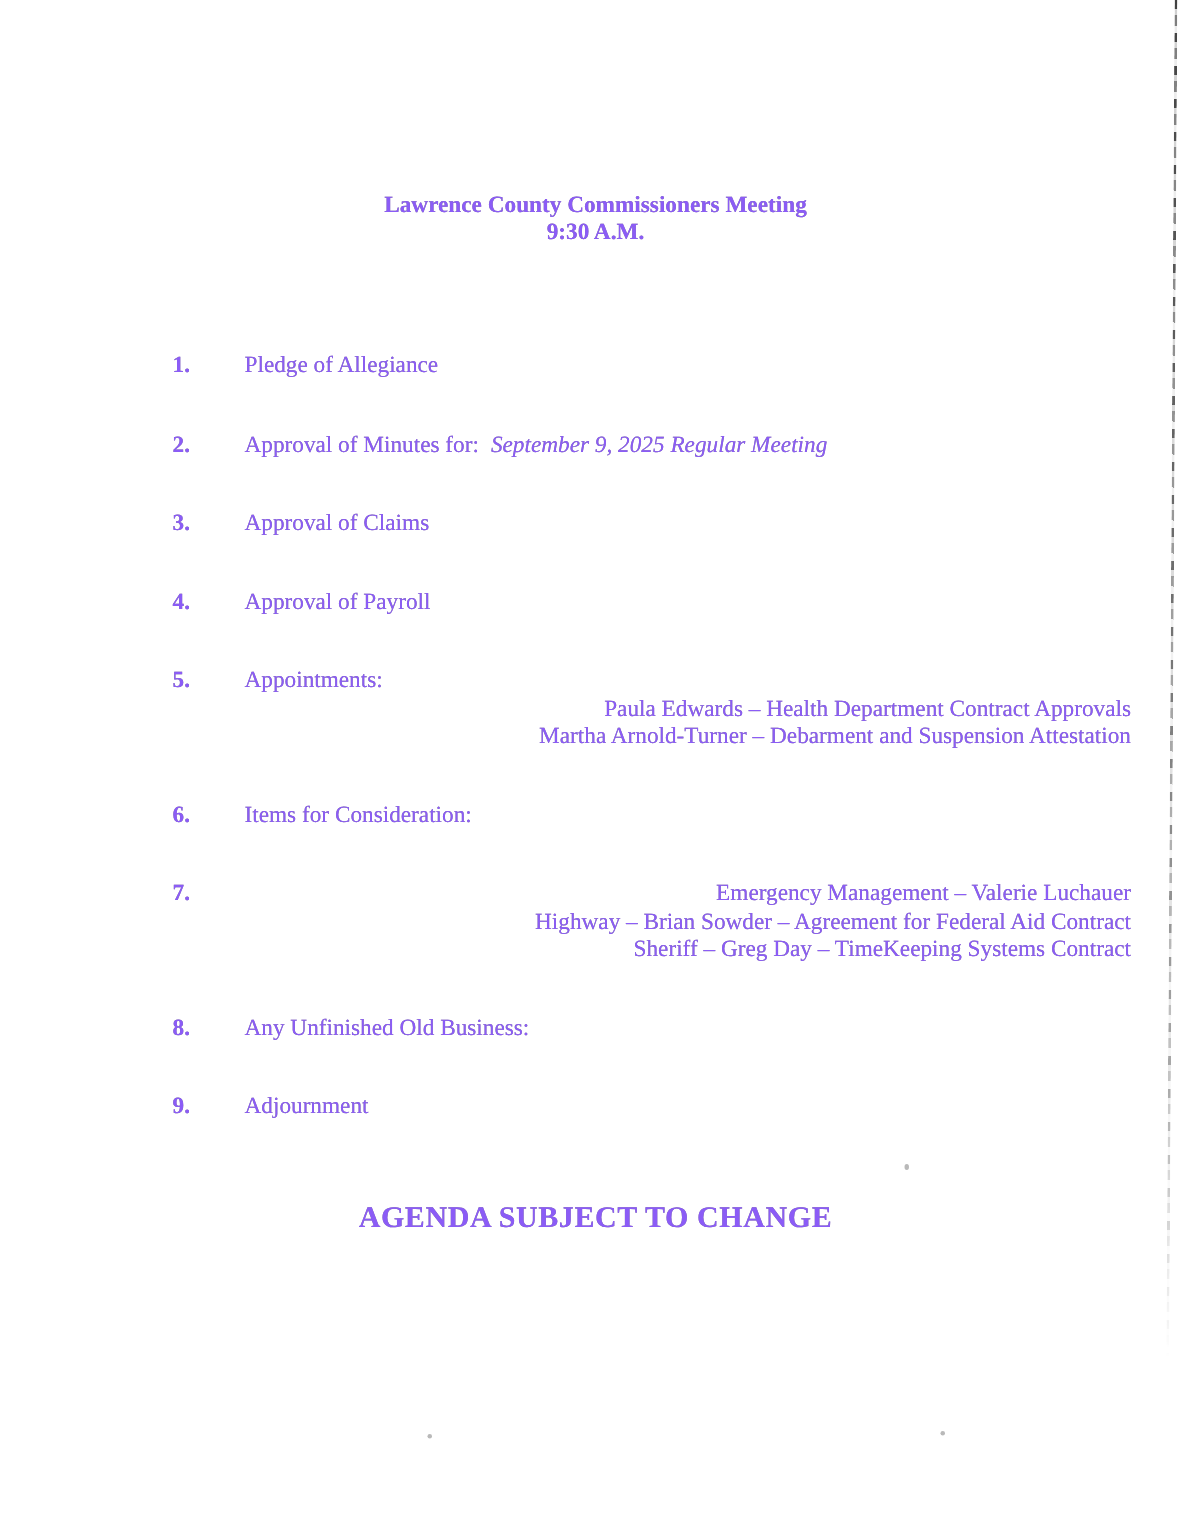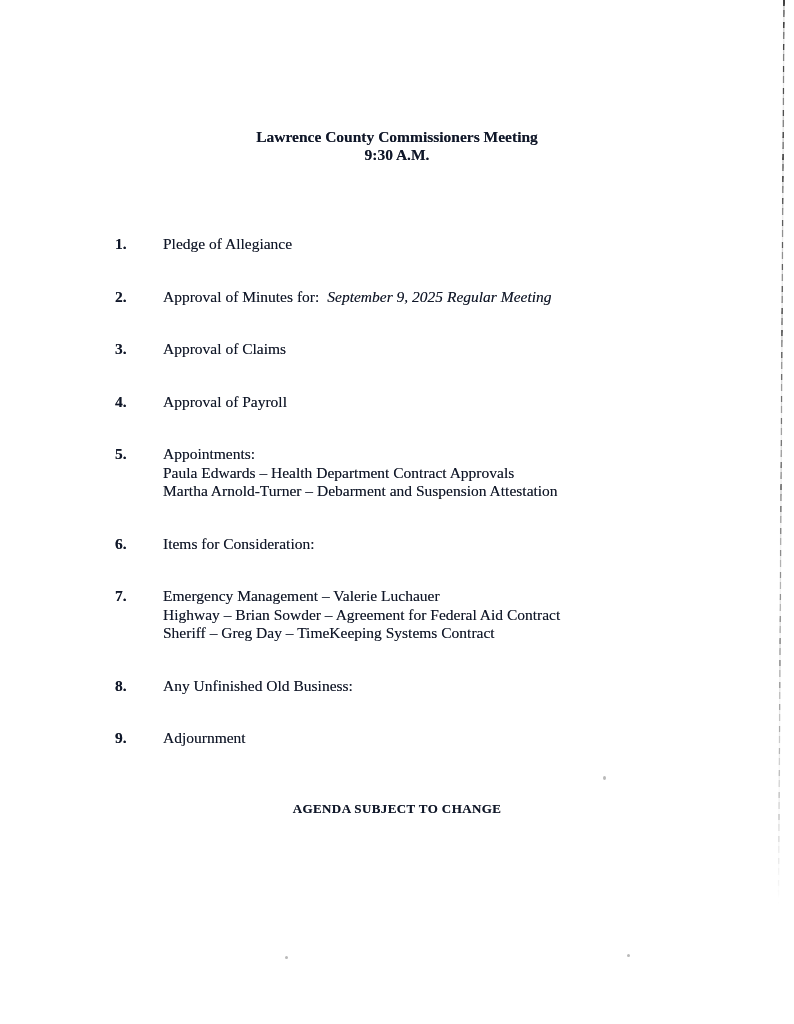--- a/index.html
+++ b/index.html
@@ -7,21 +7,21 @@
     padding: 0;
     background: #ffffff;
   }
   .page {
     position: relative;
     width: 794px;
     height: 1024px;
     background: #ffffff;
     overflow: hidden;
     font-family: "Liberation Serif", "DejaVu Serif", serif;
-    color: #0f172a;
+    color: #8b5cf6;
   }
   
   .page .txt, .page .item-row, .page .doc-footer, .page .doc-header {
     text-shadow: 0 0 0.4px rgba(30,28,28,0.55);
   }
 
   .doc-header {
     margin: 0 auto;
     padding-top: 128px;
     width: 760px;
@@ -57,28 +57,29 @@
   .item-title {
     font-weight: normal;
   }
   .item-detail {
     font-weight: normal;
     margin-left: 8px;
     font-style: italic;
   }
   .subline {
     font-weight: normal;
+    text-align: right;
   }
 
   .doc-footer {
     margin: 53px auto 0 auto;
     width: 756px;
     text-align: center;
     font-weight: bold;
-    font-size: 13px;
+    font-size: 20px;
     letter-spacing: 0.4px;
   }
 
   
   .scan-edge-line {
     position: absolute;
     top: 0;
     left: 783px;
     width: 2px;
     height: 905px;

